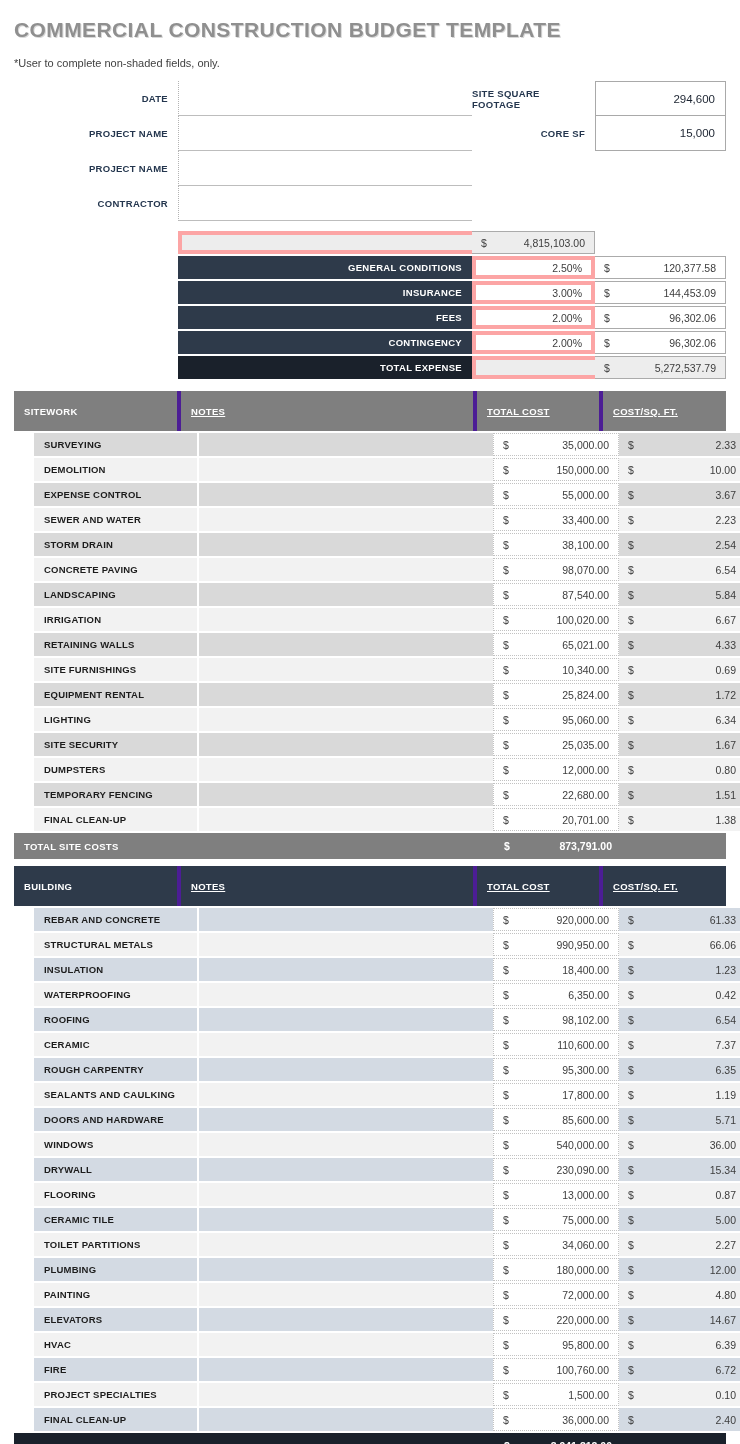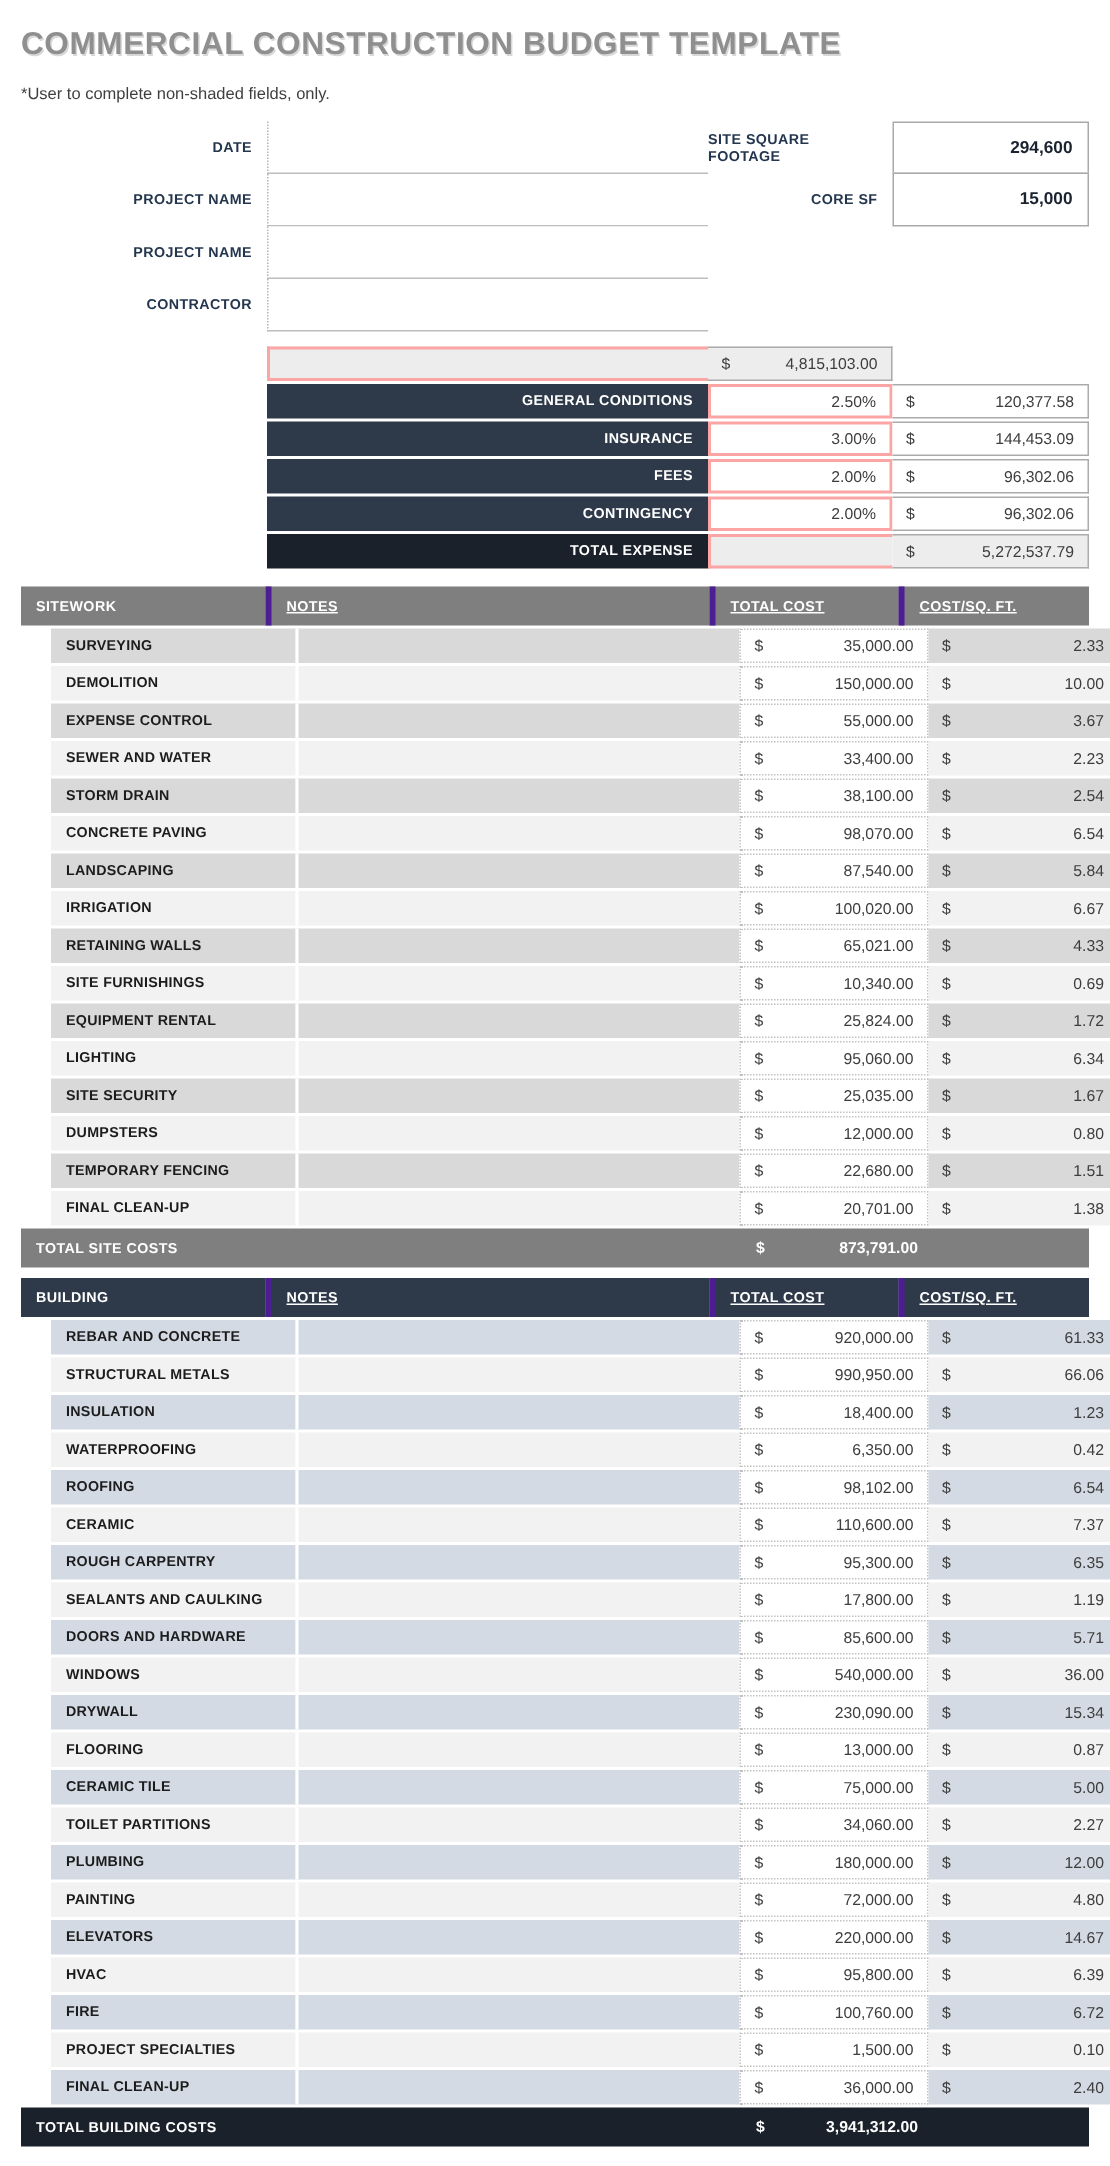--- a/index.html
+++ b/index.html
@@ -16,41 +16,41 @@
   .note{margin-top:15px;font-size:11px;color:#3f3f3f;}
 
   
   .top{display:grid;grid-template-columns:458px 254px;margin-top:12px;align-items:start;}
   .frow{display:grid;grid-template-columns:164px 294px;height:35px;}
   .flabel,.stlabel{display:flex;align-items:center;justify-content:flex-end;padding-right:10px;
     font-size:9.5px;font-weight:bold;letter-spacing:.3px;color:var(--labelnavy);}
   .finput{border-left:1px dotted #b3b3b3;border-bottom:1px solid #bdbdbd;background:#fff;}
   .stat{display:grid;grid-template-columns:123px 131px;height:35px;}
   .stbox{border:1px solid #a9a9a9;margin-top:-1px;background:#fff;display:flex;align-items:center;
-    justify-content:flex-end;padding-right:10px;font-size:11.5px;font-weight:bold;color:#1b2330;}
+    justify-content:flex-end;padding-right:10px;font-size:11.5px;font-weight:normal;color:#1b2330;}
   .stat:first-child .stbox{margin-top:0;}
 
   
   .summary{margin-top:10px;}
   .srow{display:grid;grid-template-columns:164px 294px 123px 131px;height:23px;margin-bottom:2px;}
   .slabel{background:var(--navy);color:#fff;font-weight:bold;font-size:9.5px;letter-spacing:.3px;
     display:flex;align-items:center;justify-content:flex-end;padding-right:10px;}
   .srow.total .slabel{background:var(--dark);}
-  .spct{background:#fff;border:2px solid #fca5a5;display:flex;align-items:center;justify-content:flex-end;
+  .spct{background:#fff;border:4px solid #fca5a5;display:flex;align-items:center;justify-content:flex-end;
     padding-right:9px;font-size:10.5px;color:#3d3d3d;}
   .samount{background:#fff;border:1px solid #ababab;border-left:none;display:flex;align-items:center;
     justify-content:space-between;padding:0 9px;font-size:10.5px;color:#3d3d3d;}
   .srow.computed .spct{background:var(--computedcell);border-right:none;}
   .srow.computed .samount{background:var(--computedcell);}
 
   
   .table{margin-top:12px;}
   .table + .table{margin-top:7px;}
   .thead,.trow{display:grid;grid-template-columns:163px 296px 126px 127px;margin-bottom:2px;}
-  .thead{height:26px;border-radius:12px;}
+  .thead{height:40px;border-radius:12px;}
   .hcell{color:#fff;font-weight:bold;font-size:9.5px;letter-spacing:.3px;display:flex;align-items:center;padding-left:10px;}
   .hcell + .hcell{border-left:4px solid #4c1d95;text-decoration:underline;}
   .gray .hcell{background:var(--grayhdr);}
   .blue .hcell{background:var(--navy);}
   .trow{height:23px;padding-left:20px;}
   .cell{display:flex;align-items:center;}
   .cell-item{padding-left:10px;font-size:9.5px;font-weight:bold;letter-spacing:.2px;color:#1c1c1c;}
   .cell-notes{border-left:2px solid #fff;}
   .cell-money{justify-content:space-between;padding:0 9px;font-size:10.5px;color:#3d3d3d;}
   .cell-total{background:#fff;border:1px dotted #c2c2c2;}

